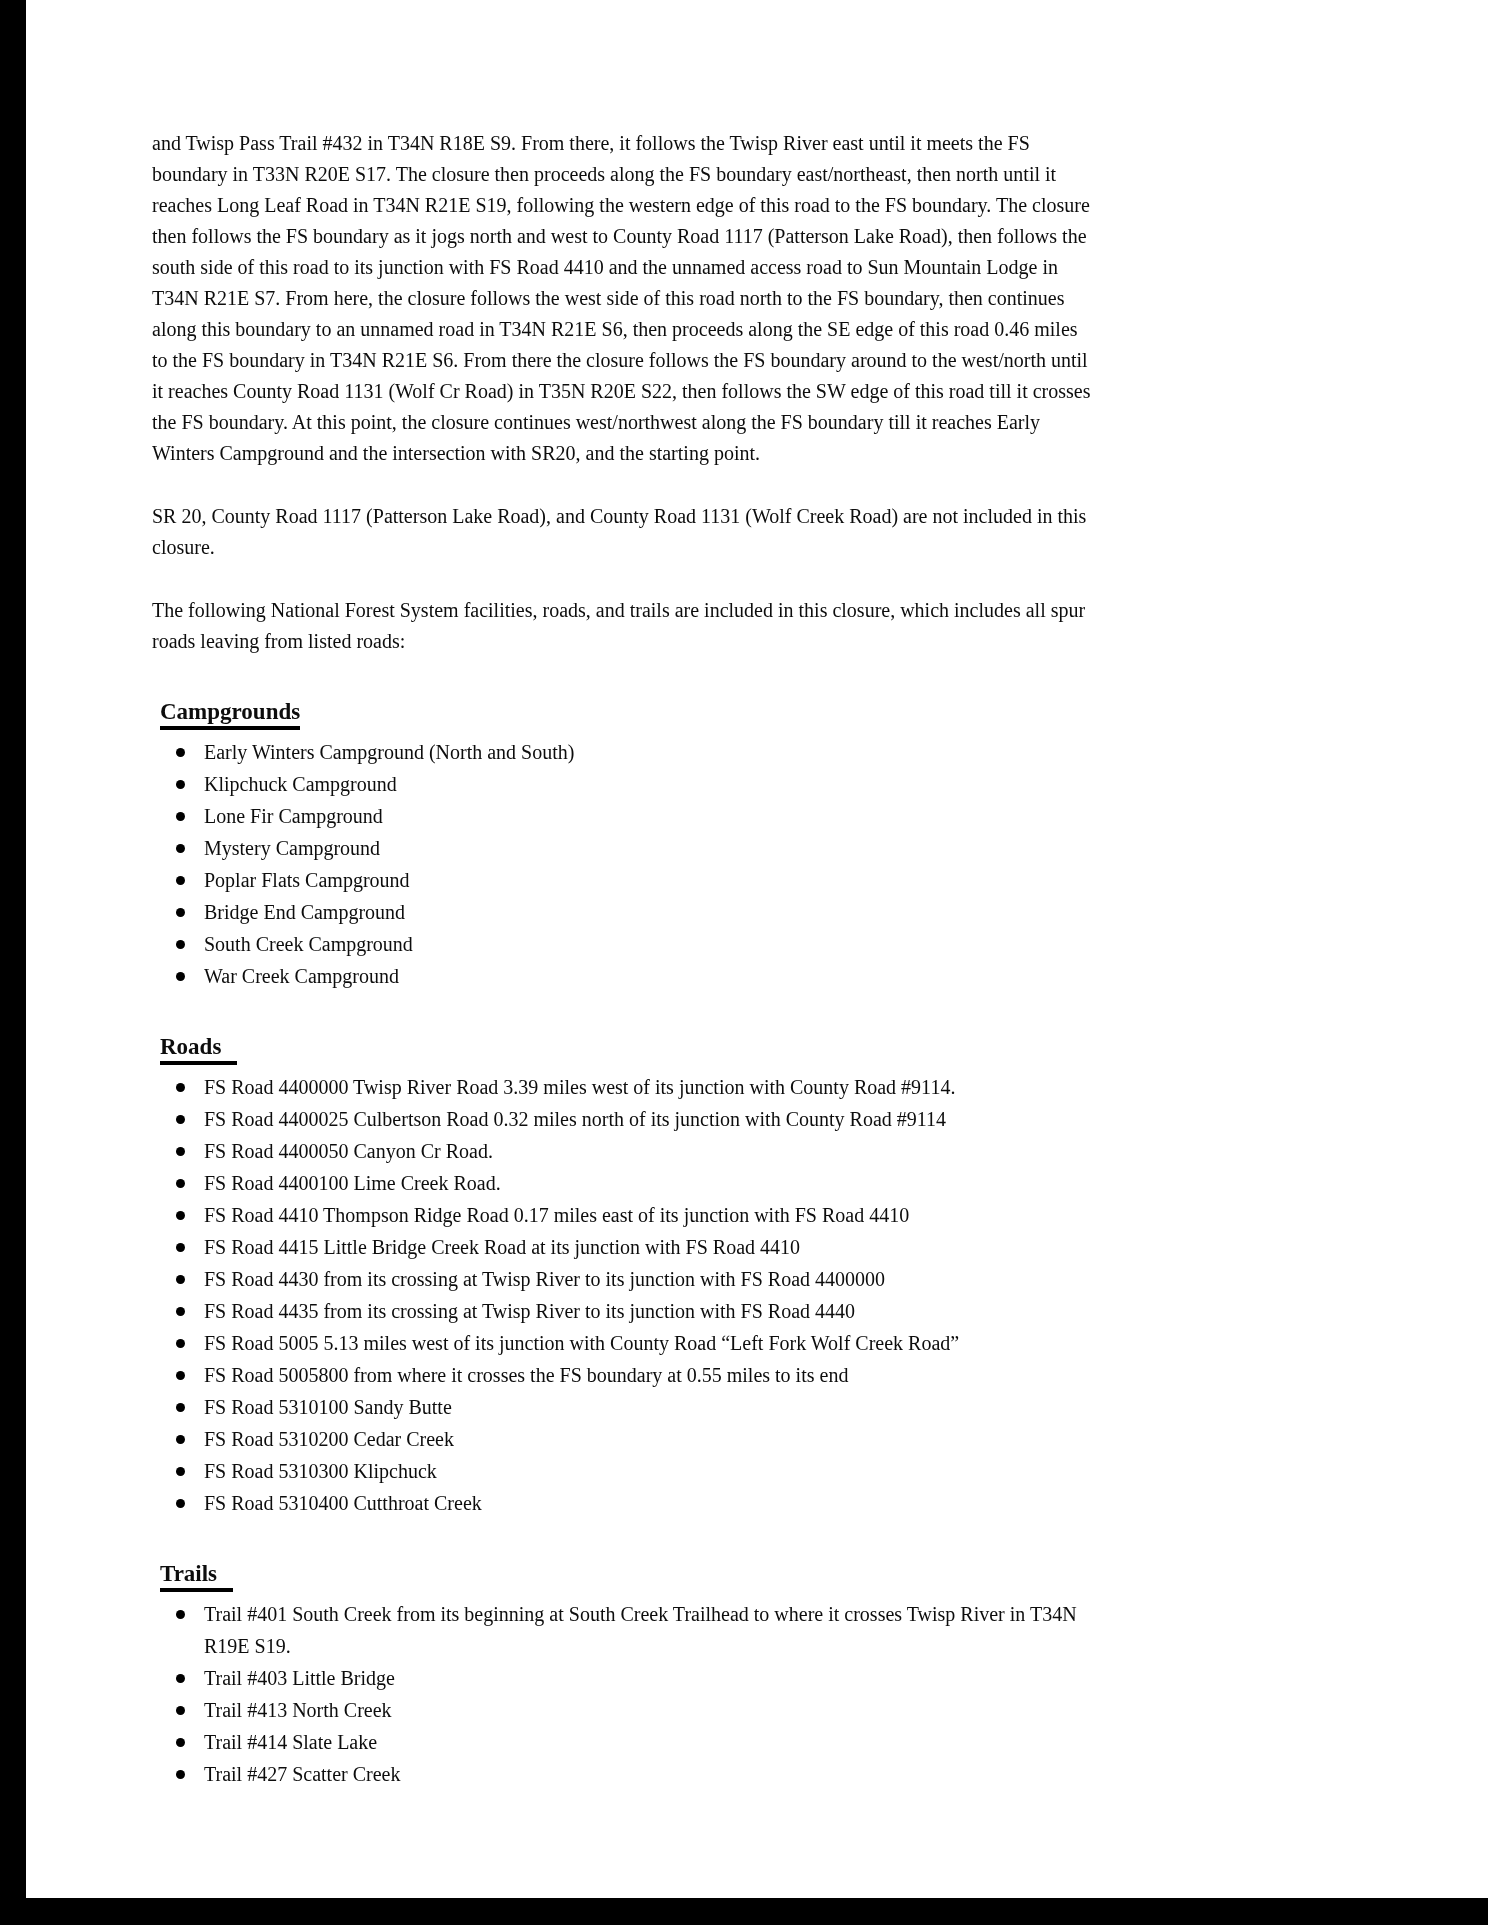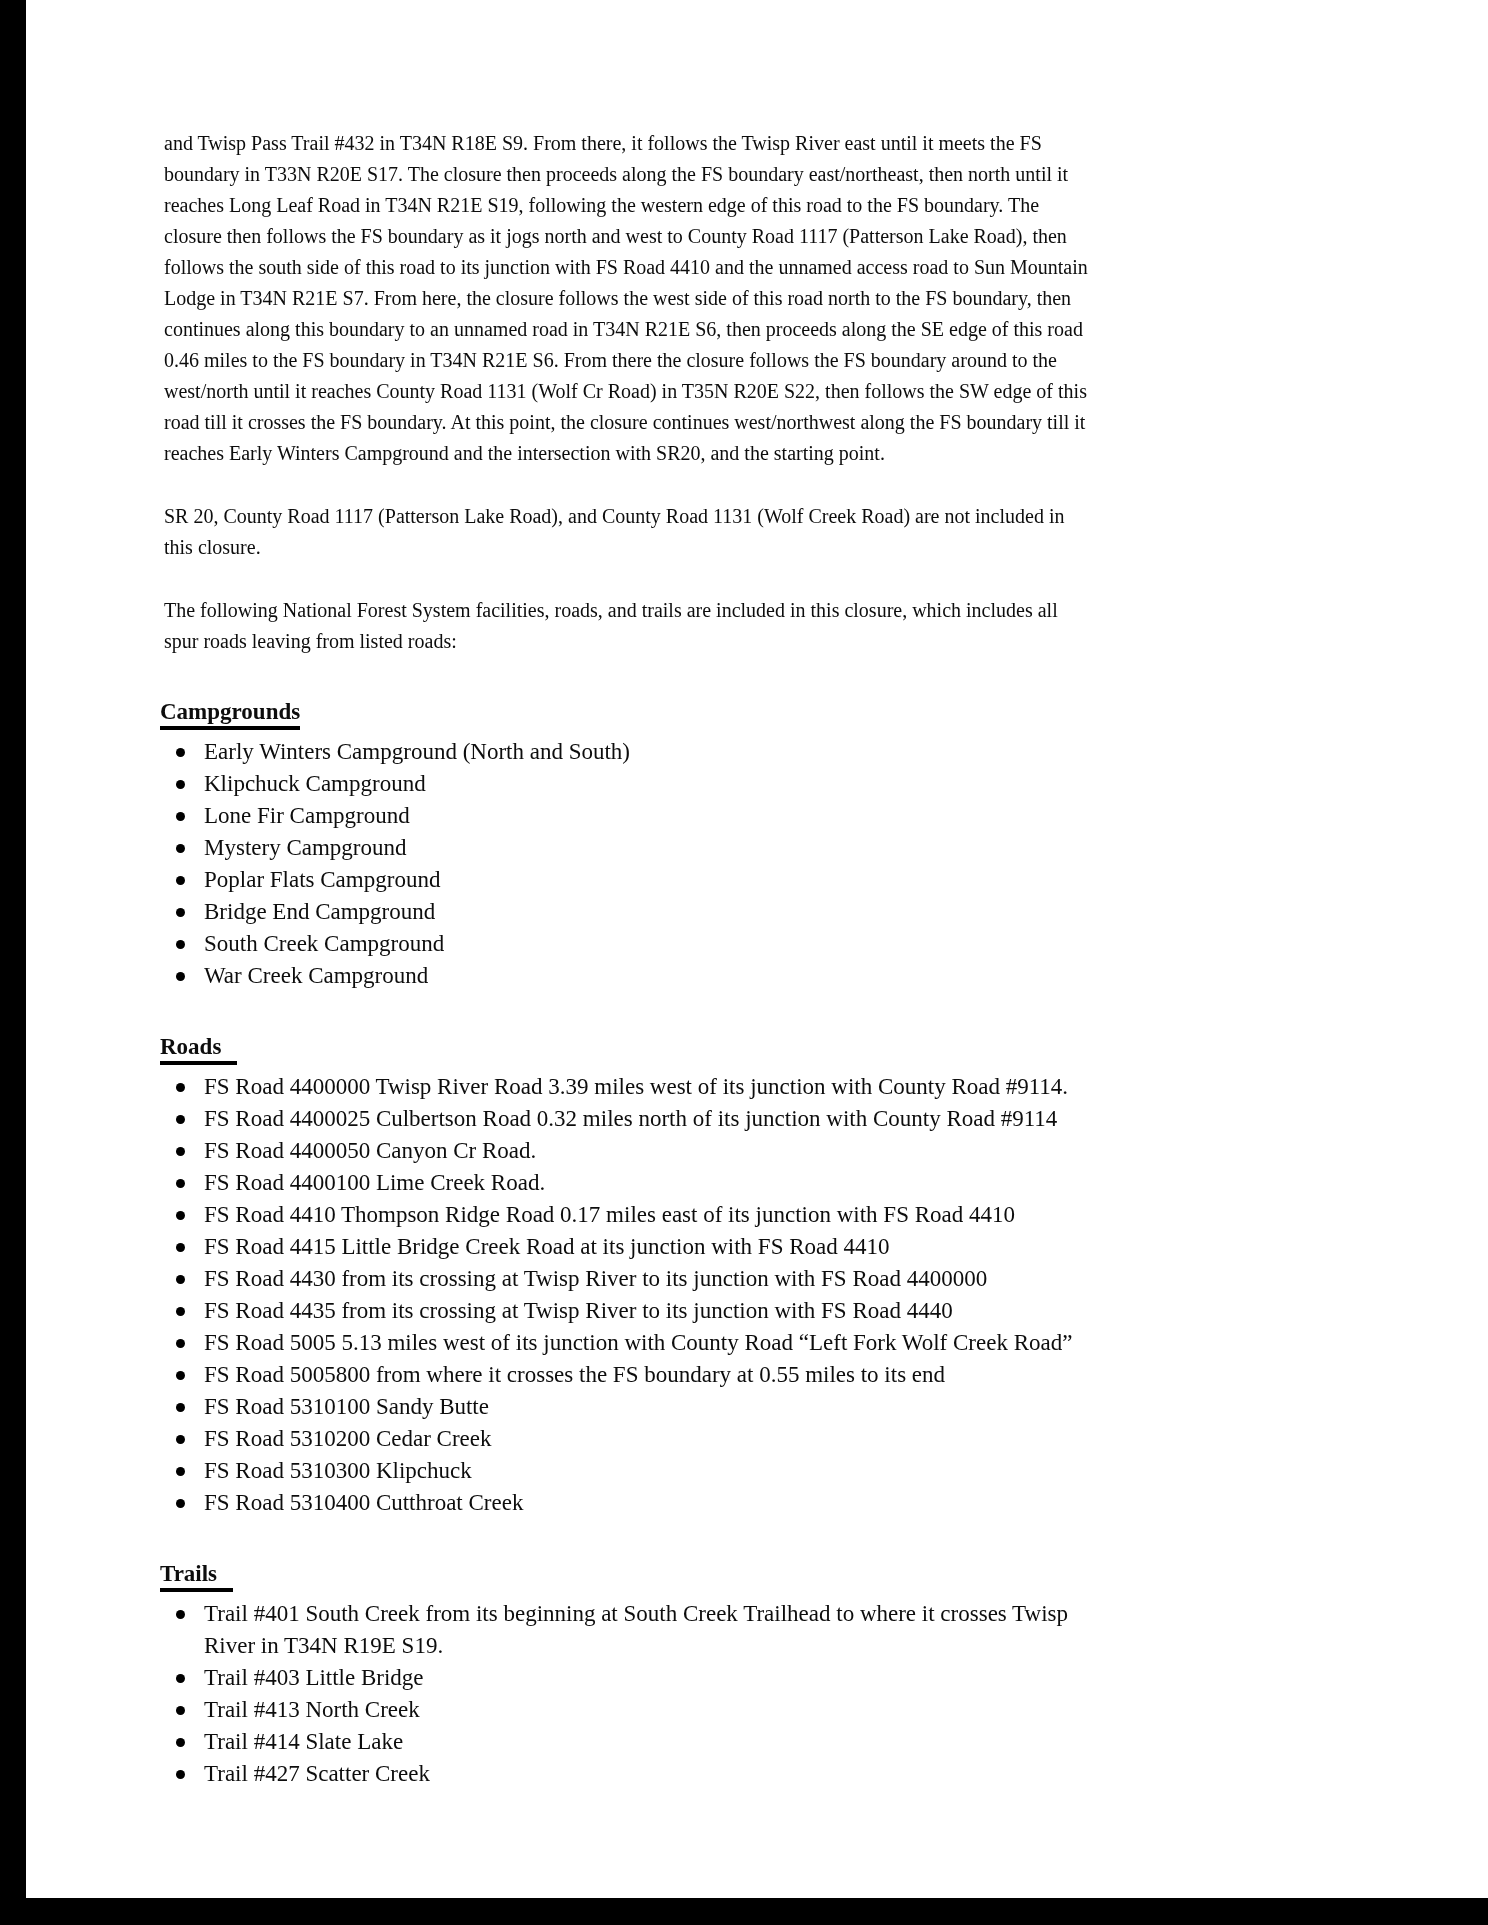--- a/index.html
+++ b/index.html
@@ -29,21 +29,21 @@
     width: 1488px; height: 27px;
     background: #000;
   }
   .content {
     position: absolute;
     left: 152px;
     top: 128px;
     width: 940px;
   }
   .content p {
-    margin: 0 0 32px 12px;
+    margin: 0 0 32px 0;
     font-size: 20px;
     line-height: 31px;
     text-align: left;
     font-family: Liberation Serif, serif;
   }
   .section {
     margin-top: 42px;
   }
   .section-heading {
     font-size: 23px;
@@ -58,21 +58,21 @@
   .section-heading .hd.pad-underline {
     padding-right: 16px;
   }
   ul.bullets {
     list-style: none;
     margin: 0;
     padding: 0 0 0 24px;
   }
   ul.bullets li {
     display: flex;
-    font-size: 23px;
+    font-size: 20px;
     line-height: 32px;
   }
   .bullet {
     flex: 0 0 28px;
     width: 28px;
   }
   .bullet::before {
     content: "";
     display: block;
     width: 9px;

